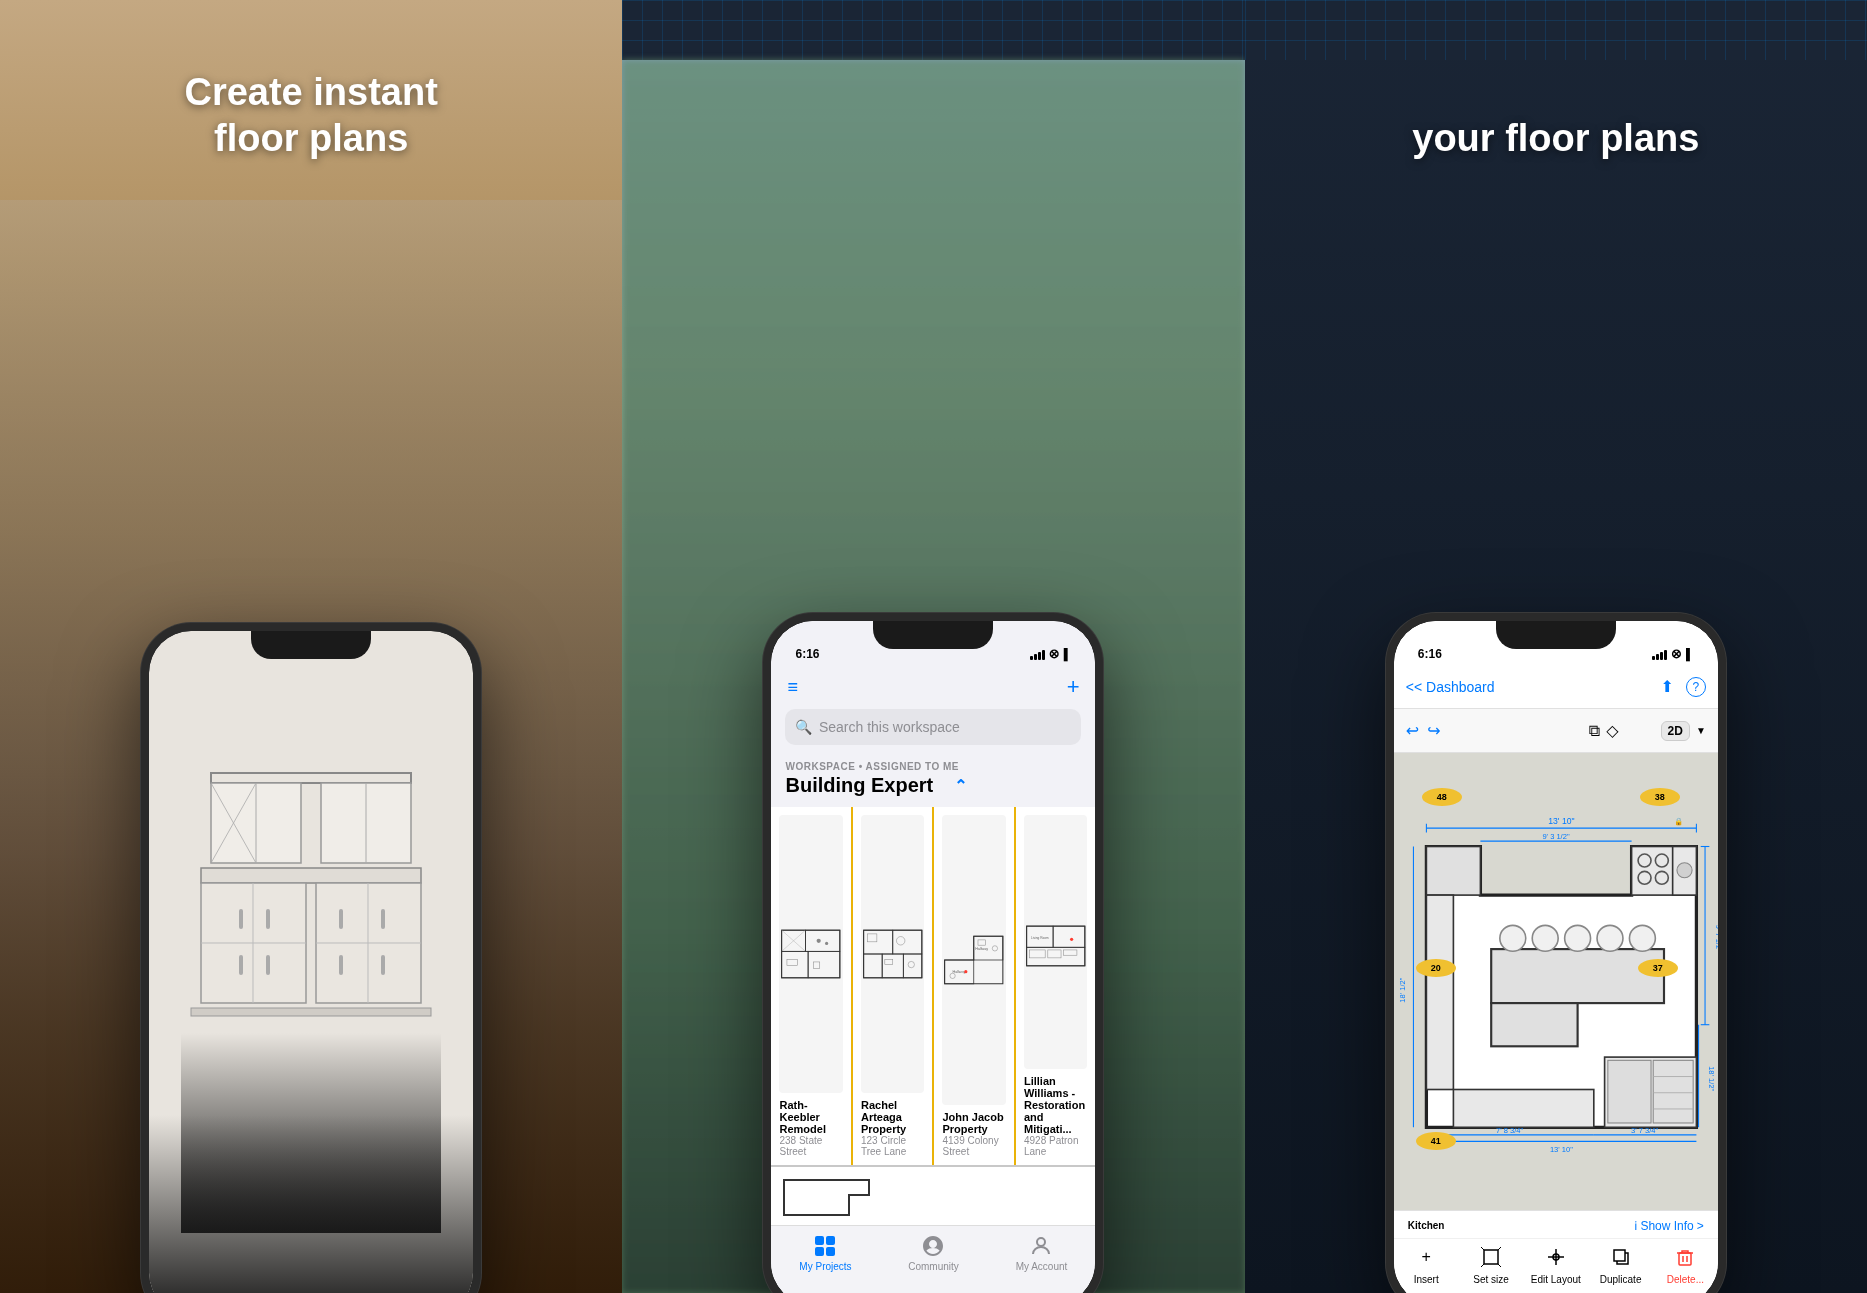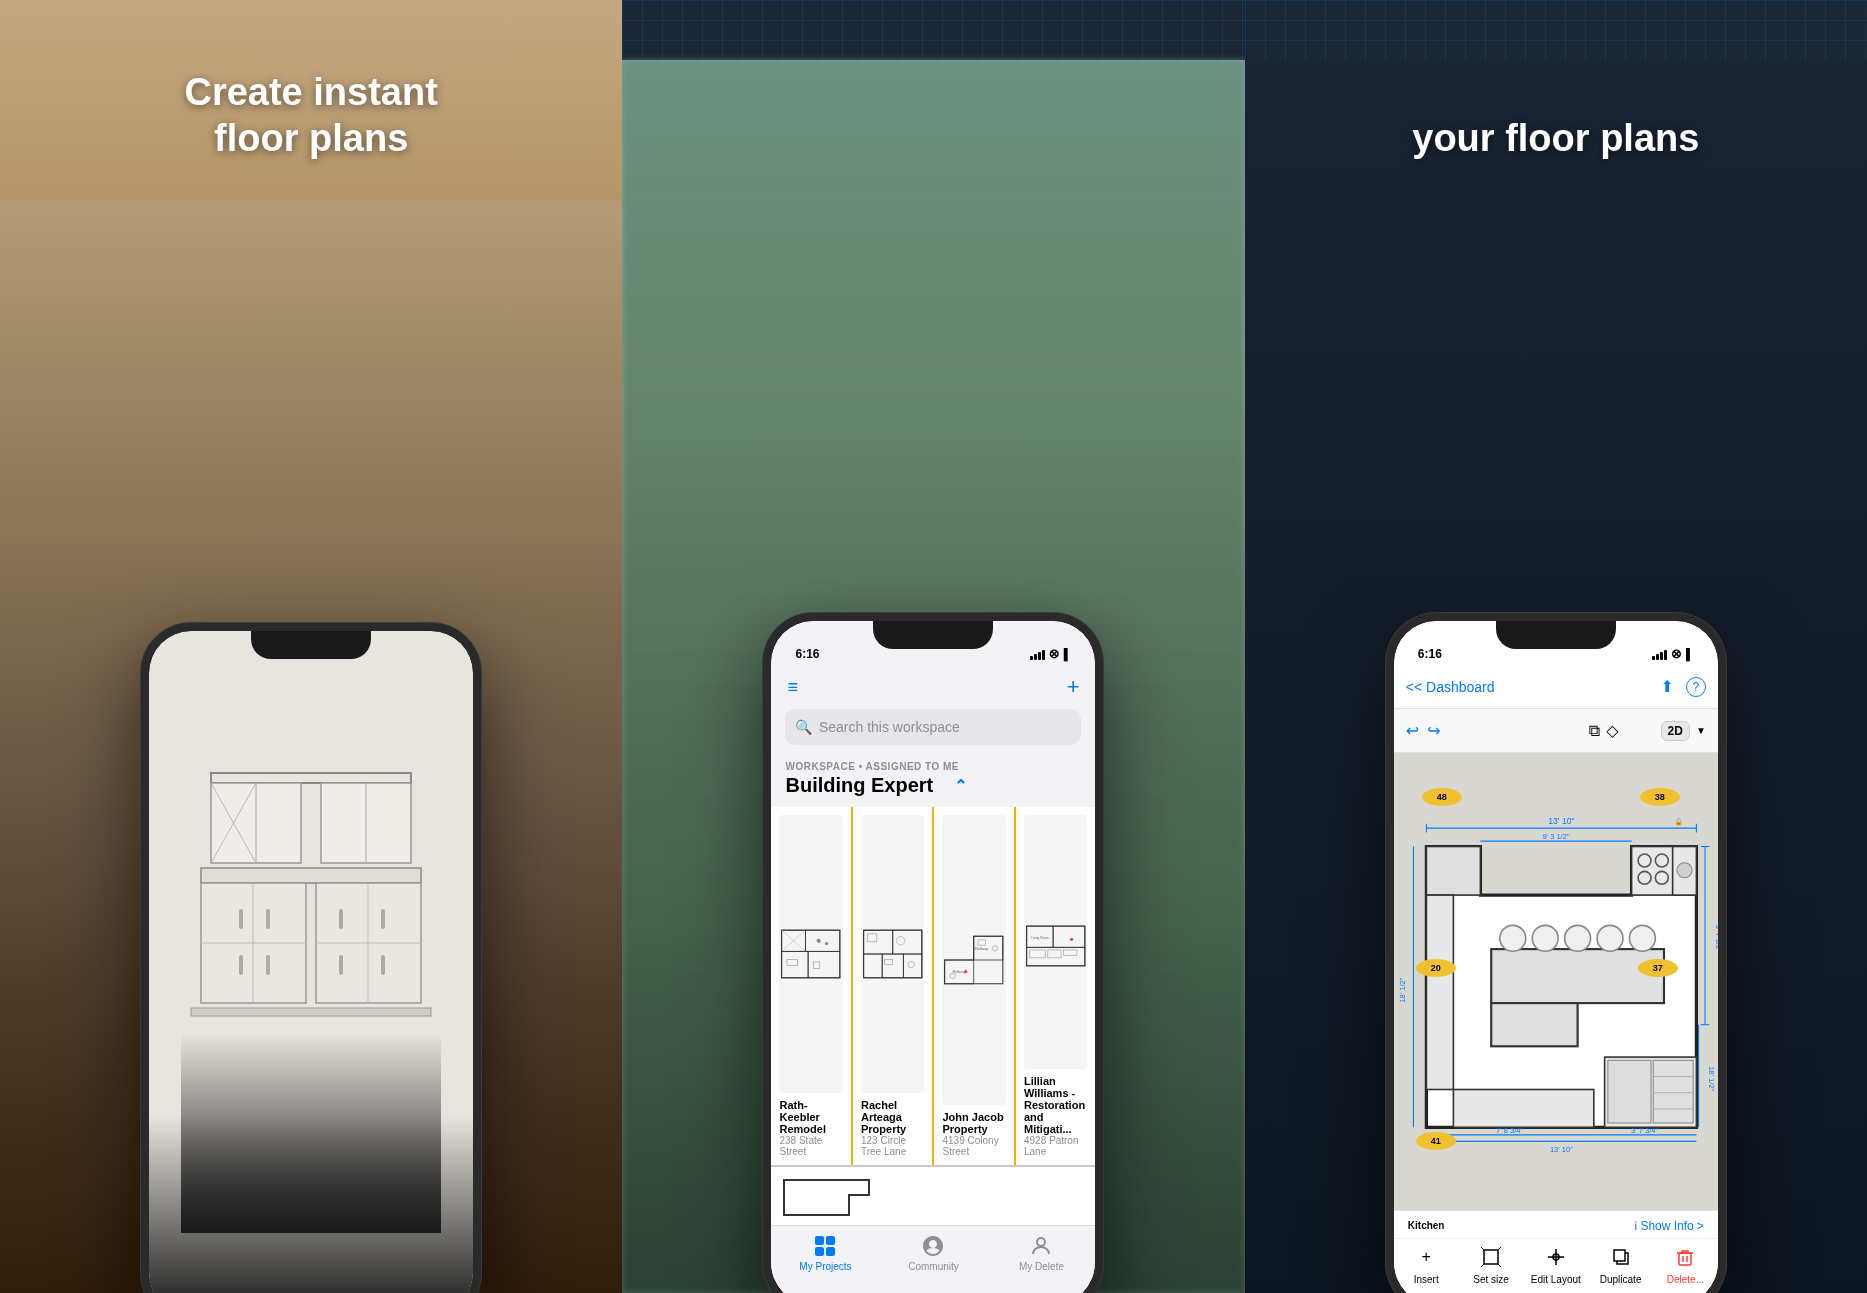--- a/index.html
+++ b/index.html
@@ -636,21 +636,21 @@
             </div>
             <span>Community</span>
           </div>
           <div class="p2-tab inactive">
             <div class="tab-icon">
               <svg width="24" height="24" viewBox="0 0 24 24">
                 <circle cx="12" cy="8" r="4" fill="none" stroke="#8e8e93" stroke-width="2"></circle>
                 <path d="M4 20c0-4 3.6-7 8-7s8 3 8 7" fill="none" stroke="#8e8e93" stroke-width="2"></path>
               </svg>
             </div>
-            <span>My Delete</span>
+            <span>My Account</span>
           </div>
         </div>
 
       </div>
     </div>
   </div>
 </div>
 
 <div class="panel panel-3">
   <div class="panel-top-texture"></div>

